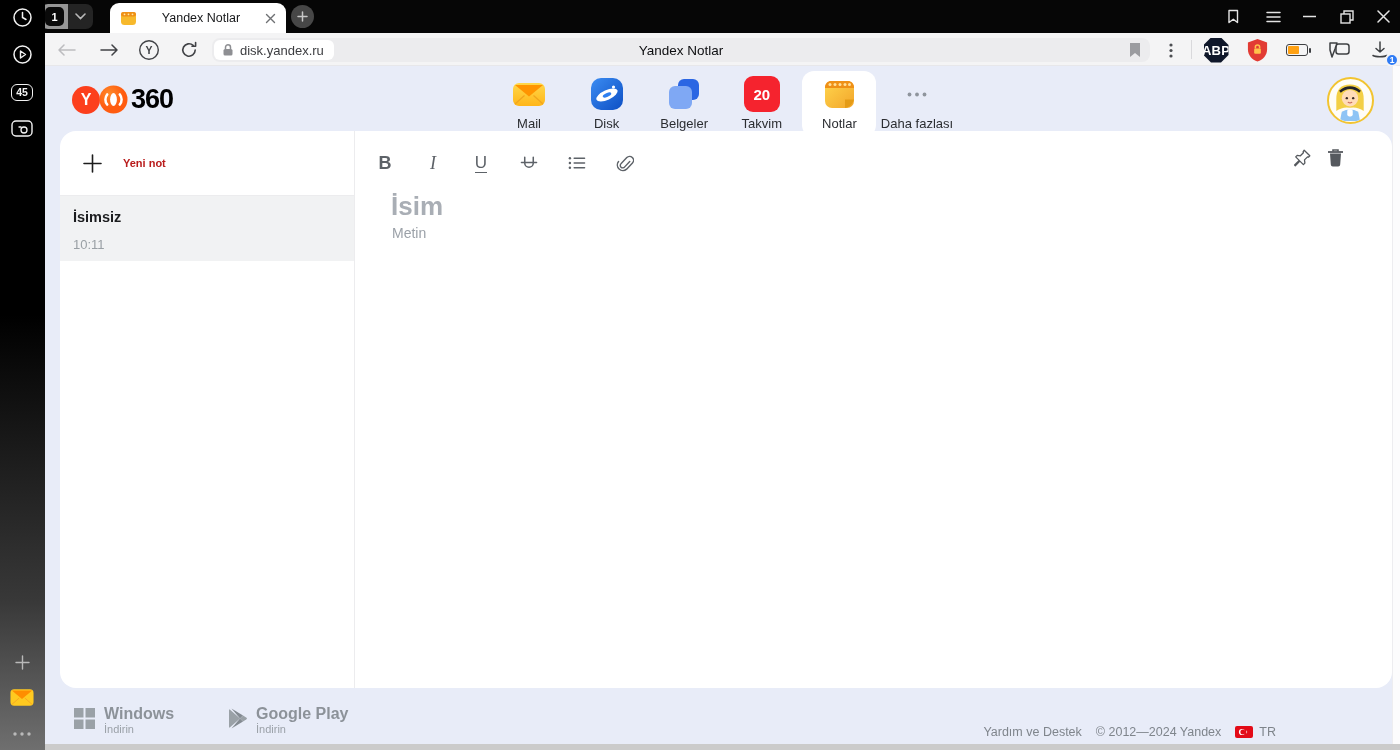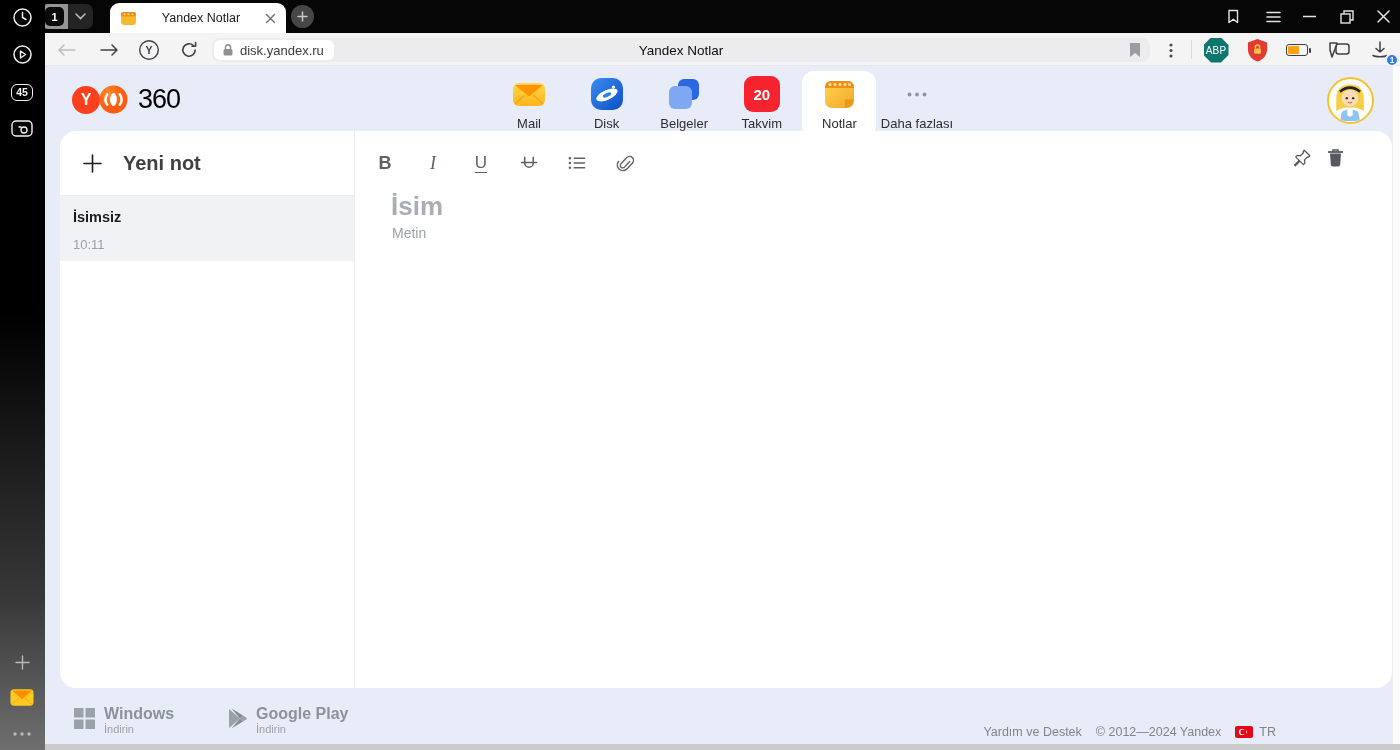--- a/index.html
+++ b/index.html
@@ -33,57 +33,57 @@
     border-bottom:1px solid #e7e7ea;}
   .nav-ic{position:absolute;top:5px;width:23px;height:23px;display:flex;align-items:center;justify-content:center;}
   .addr-pill{position:absolute;left:167px;top:5px;width:938px;height:24px;background:#ececee;border-radius:8px;}
   .url-chip{position:absolute;left:2px;top:2px;height:20px;background:#ffffff;border-radius:6px;
     display:flex;align-items:center;padding:0 10px 0 8px;gap:6px;}
   .url-text{font-size:13px;color:#3c3d40;}
   .page-title-omni{position:absolute;left:0;top:0;width:100%;height:24px;display:flex;
     align-items:center;justify-content:center;font-size:13.5px;color:#0d0e10;}
   .bookmark-slot{position:absolute;right:8px;top:4px;}
   .tb-right{position:absolute;top:4px;width:26px;height:26px;display:flex;align-items:center;justify-content:center;}
-  .abp{width:25px;height:25px;background:#0f766e;color:#fff;font-size:10px;font-weight:400;
+  .abp{width:25px;height:25px;background:#0f172a;color:#fff;font-size:13px;font-weight:700;
     display:flex;align-items:center;justify-content:center;letter-spacing:.2px;
     clip-path:polygon(30% 0,70% 0,100% 30%,100% 70%,70% 100%,30% 100%,0 70%,0 30%);}
   .battery{position:relative;width:22px;height:12px;border:1.6px solid #3e4043;border-radius:3px;}
   .battery .fill{position:absolute;left:1px;top:1px;bottom:1px;width:55%;background:#ffa113;border-radius:1px;}
   .battery .nub{position:absolute;right:-4px;top:2.5px;width:2.5px;height:5px;background:#3e4043;border-radius:1px;}
   .dl-badge{position:absolute;right:-6px;bottom:-4px;width:14px;height:14px;border-radius:50%;
     background:#2f7bf5;border:2px solid #f4f4f5;color:#fff;font-size:8.5px;font-weight:700;
     display:flex;align-items:center;justify-content:center;}
   .vsep{position:absolute;top:7px;width:1px;height:19px;background:#d9d9dc;}
 
   
   .page{position:absolute;left:45px;top:66px;width:1355px;height:678px;background:#e8ecf8;}
   .bottom-edge{position:absolute;left:45px;top:744px;width:1355px;height:6px;background:#cbcbcb;z-index:2;}
   .scroll-strip{position:absolute;left:1347px;top:0;width:8px;height:678px;background:#fcfcfd;border-left:1px solid #ededf0;}
 
   .logo{position:absolute;left:27px;top:18px;display:flex;align-items:center;}
   .logo-y{width:28px;height:28px;border-radius:50%;background:#fc3f1d;color:#fff;
     font-weight:800;font-size:16px;display:flex;align-items:center;justify-content:center;}
-  .logo-360-text{margin-left:10px;font-size:27px;font-weight:400;color:#000;letter-spacing:-1px;}
+  .logo-360-text{margin-left:3px;font-size:27px;font-weight:700;color:#000;letter-spacing:-1px;}
 
   .apps-nav{position:absolute;left:447px;top:5px;width:462px;display:flex;justify-content:space-between;}
   .app-item{width:74px;padding:5px 2px 6px;display:flex;flex-direction:column;align-items:center;border-radius:12px;}
   .app-item.active{background:#fff;}
   .app-label{margin-top:4px;font-size:13px;color:#2b2d31;white-space:nowrap;}
   .cal-icon{width:36px;height:36px;border-radius:9px;background:#f5232e;color:#fff;font-weight:700;
     font-size:15px;display:flex;align-items:center;justify-content:center;}
   .more-icon{width:36px;height:36px;display:flex;align-items:center;justify-content:center;}
 
   .avatar{position:absolute;left:1282px;top:11px;width:47px;height:47px;border-radius:50%;
     border:2.5px solid #f2c430;overflow:hidden;background:#fffdf6;}
 
   
   .card{position:absolute;left:15px;top:65px;width:1332px;height:557px;background:#fff;border-radius:16px;}
   .notes-panel{position:absolute;left:0;top:0;width:295px;height:557px;border-right:1px solid #ececee;}
   .new-note{height:65px;border-bottom:1px solid #ececee;display:flex;align-items:center;padding-left:23px;gap:21px;border-radius:16px 0 0 0;}
-  .new-note-label{font-size:20px;font-weight:700;color:#404040;}
+  .new-note-label{font-size:11px;font-weight:700;color:#b91c1c;}
   .note-item{height:65px;background:#f1f2f3;padding:13px 0 0 13px;}
   .note-title{font-size:14.5px;font-weight:700;color:#1c1d1f;}
   .note-time{margin-top:12px;font-size:13px;color:#9aa0a5;}
 
   .ed-tb{position:absolute;left:316px;top:17px;height:30px;display:flex;align-items:center;gap:30px;}
   .ed-btn{width:18px;height:24px;display:flex;align-items:center;justify-content:center;color:#5d6268;}
   .g-b{font-size:18px;font-weight:700;}
   .g-i{font-size:18px;font-family:"Liberation Serif",serif;font-style:italic;}
   .g-u{font-size:17px;border-bottom:1.6px solid #5d6268;line-height:19px;}
   .ed-actions{position:absolute;left:1232px;top:17px;display:flex;gap:15px;}

